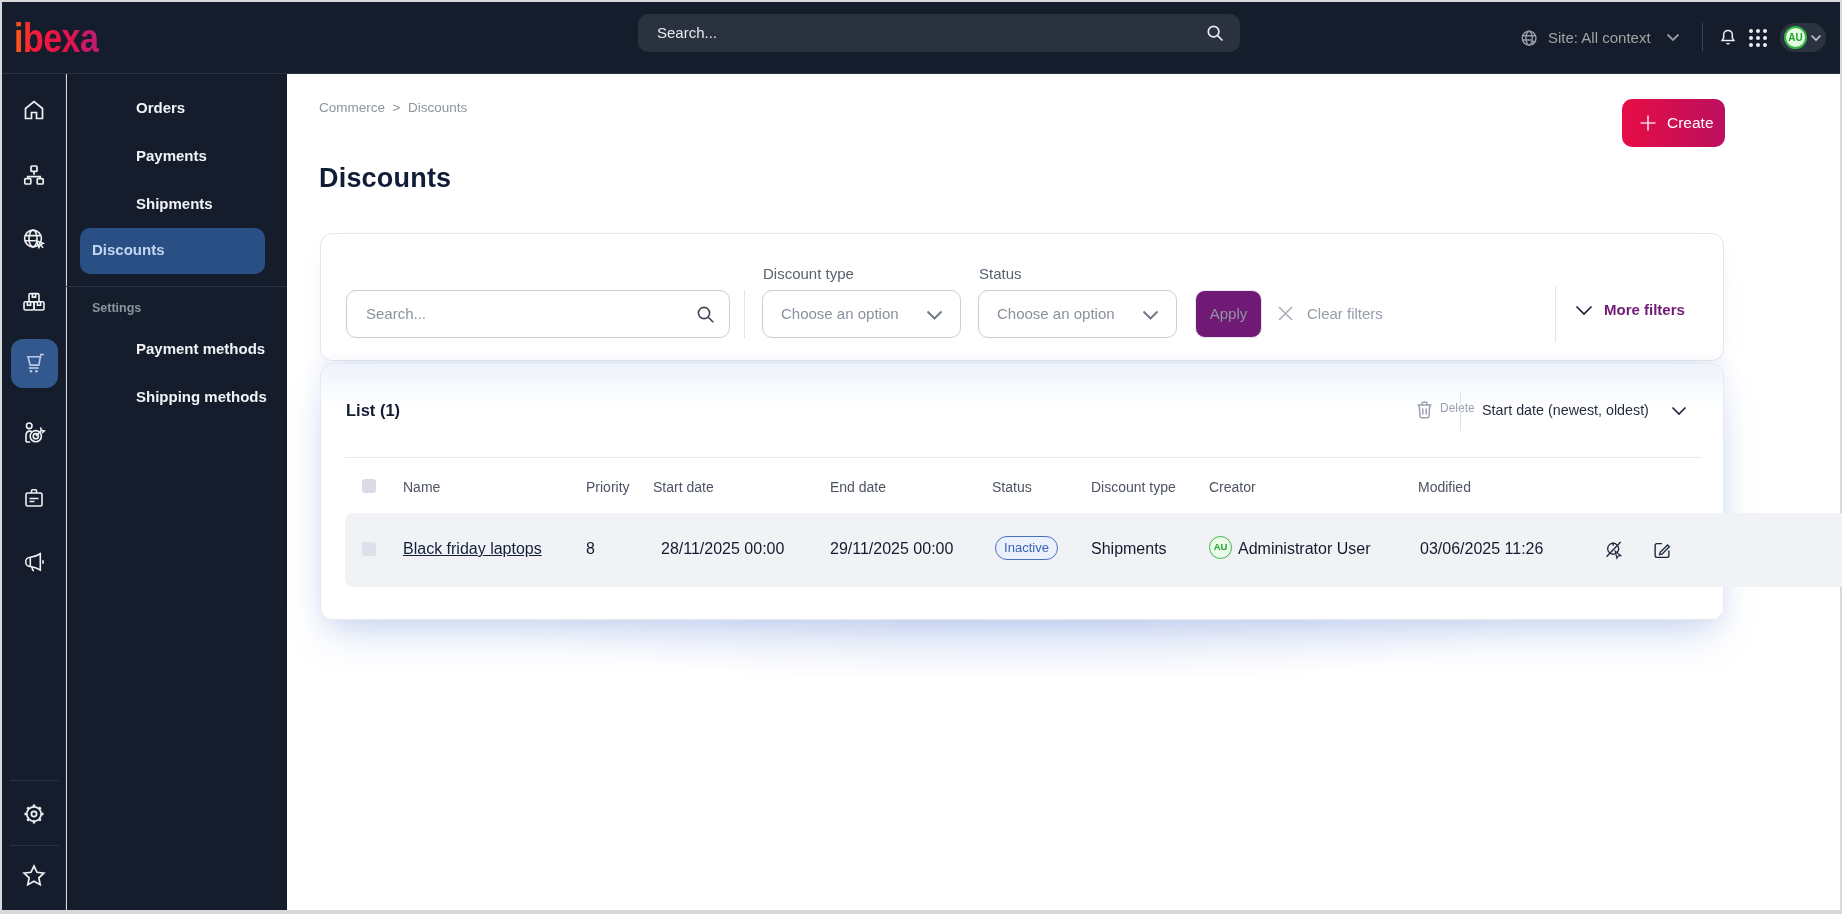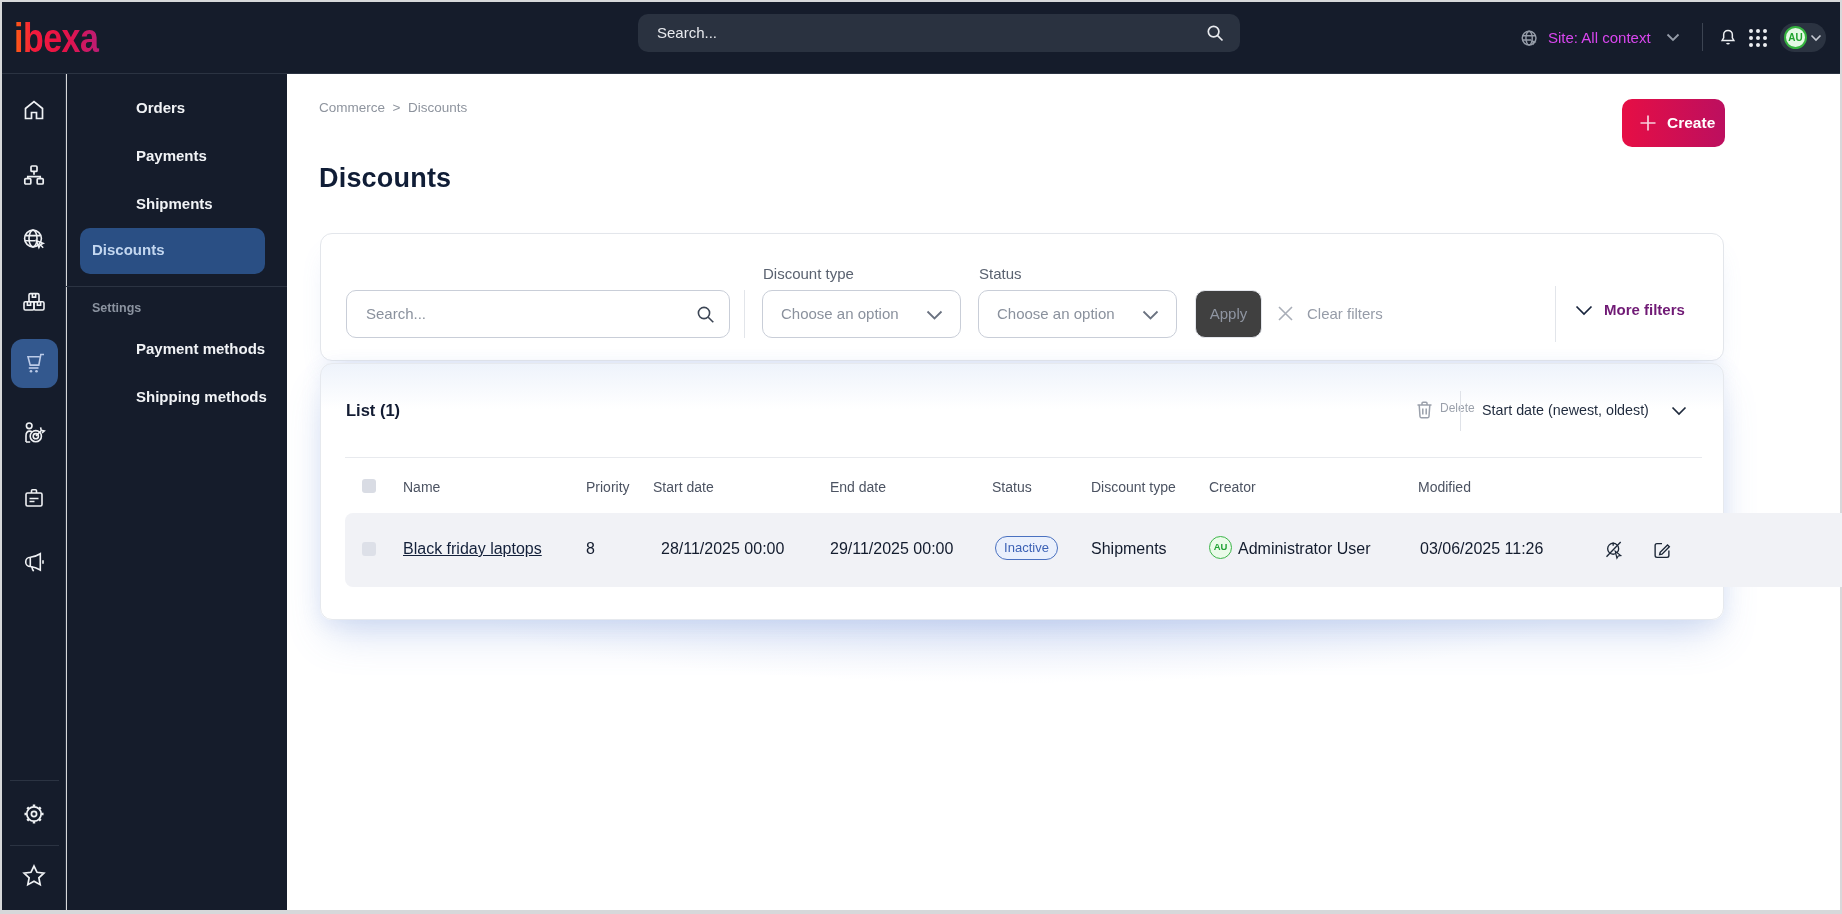--- a/index.html
+++ b/index.html
@@ -7,21 +7,21 @@
 body { font-family:"Liberation Sans", sans-serif; position:relative; }
 .abs { position:absolute; }
 
 #topbar { left:2px; top:2px; width:1838px; height:72px; background:#151c2b; border-bottom:1px solid #2b3342; }
 #rail { left:2px; top:74px; width:64px; height:836px; background:#151c2b; border-right:1px solid #283040; }
 #sidebar { left:67px; top:74px; width:220px; height:836px; background:#151c2b; }
 #content { left:287px; top:74px; width:1553px; height:836px; background:#fff; }
 
 #searchbar { left:636px; top:12px; width:602px; height:38px; background:#2a3240; border-radius:10px; color:#e8eaee; font-size:15px; line-height:38px; padding-left:19px; }
 #searchbar svg { position:absolute; right:15px; top:9px; }
-#sitectx { left:1518px; top:22px; height:28px; color:#d946ef; font-size:15px; line-height:28px; }
+#sitectx { left:1518px; top:22px; height:28px; color:#a3a3a3; font-size:15px; line-height:28px; }
 #topdiv1 { left:1700px; top:21px; width:1px; height:28px; background:#3c4452; }
 #userpill { left:1778px; top:21px; width:46px; height:29px; border-radius:15px; background:#2b3341; }
 #aucircle { left:1782px; top:24px; width:23px; height:23px; border-radius:50%; background:#e4f9e4; border:2px solid #35b33f; color:#1fa32d; font-size:10px; font-weight:bold; text-align:center; line-height:19px; }
 
 .railic { position:absolute; left:20px; width:24px; height:24px; }
 #carthl { left:9px; top:265px; width:47px; height:49px; background:#33588e; border-radius:12px; }
 .raildiv { position:absolute; left:8px; width:49px; height:1px; background:#2b3342; }
 
 .mitem { position:absolute; left:25px; color:#f1f3f6; font-size:15px; font-weight:600;margin-left:44px; }
 #dischl { left:80px; top:228px; width:185px; height:46px; background:#2a4f84; border-radius:10px; }
@@ -35,21 +35,21 @@
 #cardwrap { left:320px; top:233px; width:1404px; height:387px; }
 #filtercard { position:absolute; left:0; top:0; width:1404px; height:128px; background:#fff; border:1px solid #e3e6eb; border-radius:12px; box-shadow:0 16px 28px -10px rgba(104,138,214,0.20); }
 #listcard { position:absolute; left:0; top:130px; width:1404px; height:257px; background:linear-gradient(180deg,#eef3fb 0%,#ffffff 45px); border:1px solid #e6e9ee; border-radius:12px; box-shadow:0 22px 42px -10px rgba(104,138,214,0.30), 0 4px 20px rgba(104,138,214,0.12); }
 
 .finput { position:absolute; top:56px; height:48px; border:1px solid #c9ced8; border-radius:10px; background:#fff; font-size:15px; color:#8a919d; line-height:46px; }
 #fsearch { left:25px; width:384px; padding-left:19px; }
 #fdiv1 { position:absolute; left:423px; top:56px; width:1px; height:48px; background:#e2e5ea; }
 .flabel { position:absolute; top:31px; font-size:15px; color:#5a6270; }
 #fdrop1 { left:441px; width:199px; padding-left:18px; }
 #fdrop2 { left:657px; width:199px; padding-left:18px; }
-#applybtn { position:absolute; left:874px; top:56px; width:67px; height:48px; background:#404040; border:1px solid #e4e6ec; border-radius:10px; color:#8f95a1; font-size:15px; text-align:center; line-height:46px; }
+#applybtn { position:absolute; left:874px; top:56px; width:67px; height:48px; background:#701a75; border:1px solid #e4e6ec; border-radius:10px; color:#8f95a1; font-size:15px; text-align:center; line-height:46px; }
 #clearf { position:absolute; left:986px; top:71px; color:#969ca8; font-size:15px; }
 #fdiv2 { position:absolute; left:1234px; top:52px; width:1px; height:56px; background:#e2e5ea; }
 #moref { position:absolute; left:1283px; top:67px; font-size:15px; font-weight:bold; color:#701a75; }
 
 #listtitle { position:absolute; left:25px; top:37px; font-size:16.5px; font-weight:bold; color:#131c33; }
 #delbtn { position:absolute; left:1119px; top:37px; color:#9aa0ab; font-size:12px; }
 #ldiv { position:absolute; left:1139px; top:27px; width:1px; height:40px; background:#dfe2e8; }
 #sortsel { position:absolute; left:1161px; top:38px; color:#1f2a3d; font-size:14.3px; }
 #hdrline { position:absolute; left:24px; top:93px; width:1357px; height:1px; background:#e8eaee; }
 .th { position:absolute; top:115px; font-size:14px; color:#4c5362; }
@@ -205,21 +205,21 @@
 <div class="abs" id="settingslbl">Settings</div>
 <div class="abs mitem" style="left:92px;top:340px">Payment methods</div>
 <div class="abs mitem" style="left:92px;top:388px">Shipping methods</div>
 
 <div class="abs" id="glow"></div>
 <div class="abs" id="crumbs">Commerce&nbsp;&nbsp;&gt;&nbsp;&nbsp;Discounts</div>
 <div class="abs" id="createbtn">
     <svg style="position:absolute;left:18px;top:16px" width="16" height="16" viewBox="0 0 16 16" stroke="rgba(255,255,255,0.8)" stroke-width="1.7">
       <path d="M8 0.5 V15.5 M0.5 8 H15.5"></path>
     </svg>
-    <span style="position:absolute;left:45px;top:0;font-weight:700;text-align:right;">Create</span>
+    <span style="position:absolute;left:45px;top:0;font-weight:400;text-align:right;">Create</span>
   </div>
 <div class="abs" id="h1">Discounts</div>
 
 <div class="abs" id="cardwrap">
   <div id="filtercard">
     <div class="finput" id="fsearch">Search...
       <svg style="position:absolute;right:13px;top:13px" width="21" height="21" viewBox="0 0 21 21" fill="none" stroke="#3c4554" stroke-width="1.6">
           <circle cx="9" cy="9" r="5.6"></circle>
           <line x1="13.2" y1="13.2" x2="18.3" y2="18.3"></line>
         </svg>

